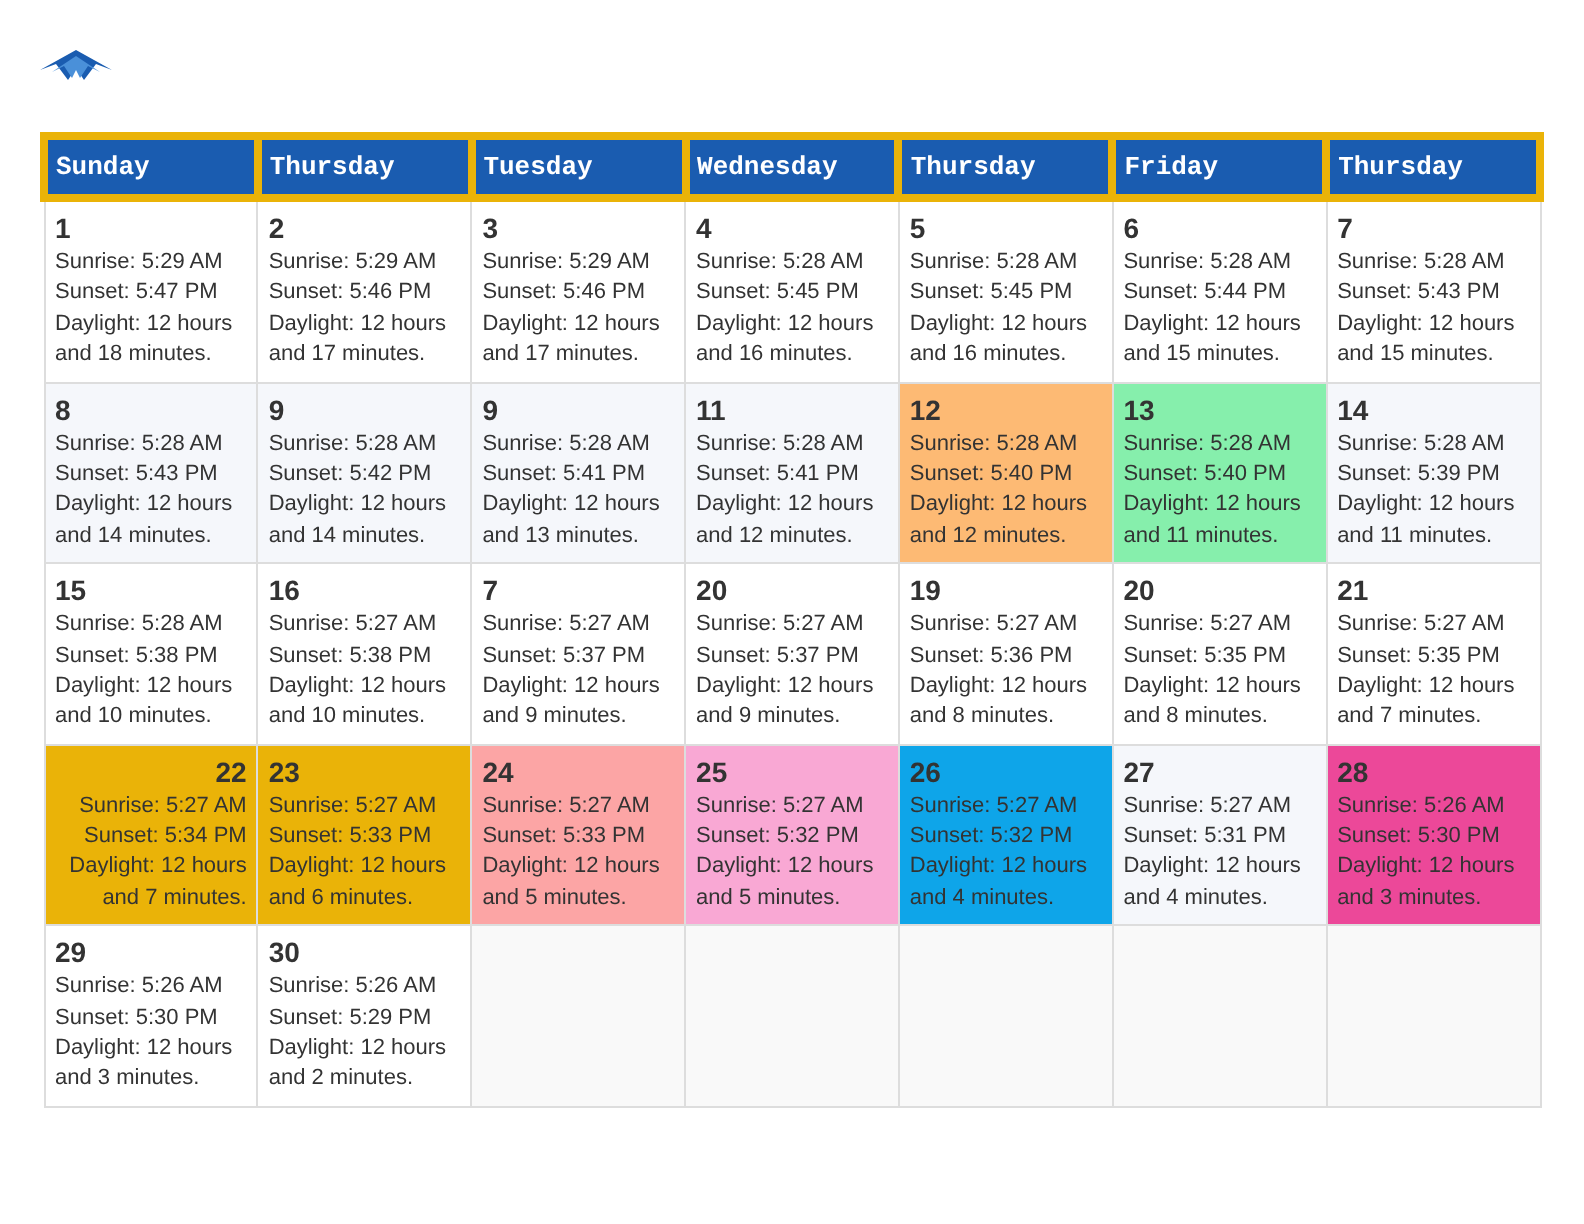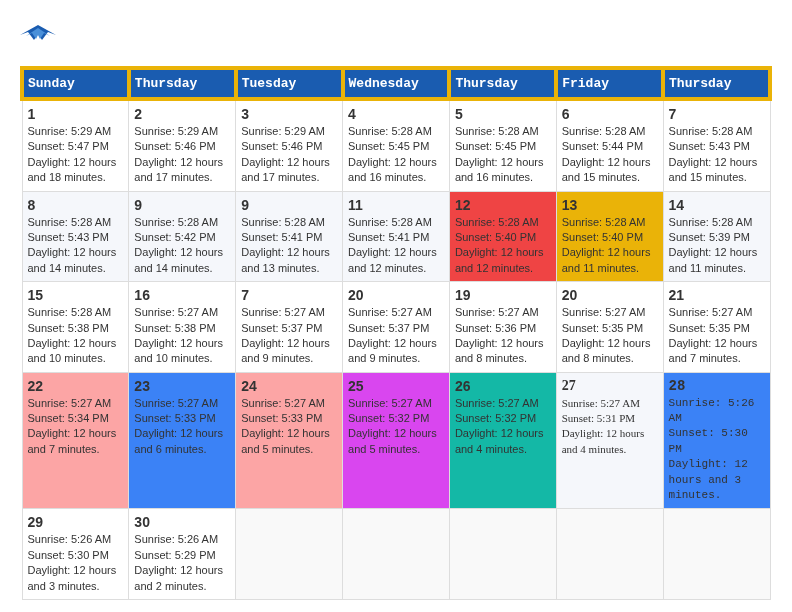--- a/index.html
+++ b/index.html
@@ -164,25 +164,25 @@
           <div class="day-info">Sunrise: 5:28 AM<br>Sunset: 5:42 PM<br>Daylight: 12 hours and 14 minutes.</div>
         </td>
         <td style="background: rgb(245, 247, 251);">
           <span class="day-num">9</span>
           <div class="day-info">Sunrise: 5:28 AM<br>Sunset: 5:41 PM<br>Daylight: 12 hours and 13 minutes.</div>
         </td>
         <td style="background: rgb(245, 247, 251);">
           <span class="day-num">11</span>
           <div class="day-info">Sunrise: 5:28 AM<br>Sunset: 5:41 PM<br>Daylight: 12 hours and 12 minutes.</div>
         </td>
-        <td style="background: #ef4444;">
+        <td style="background: #fdba74;">
           <span class="day-num">12</span>
           <div class="day-info">Sunrise: 5:28 AM<br>Sunset: 5:40 PM<br>Daylight: 12 hours and 12 minutes.</div>
         </td>
-        <td style="background: #eab308;">
+        <td style="background: #86efac;">
           <span class="day-num">13</span>
           <div class="day-info">Sunrise: 5:28 AM<br>Sunset: 5:40 PM<br>Daylight: 12 hours and 11 minutes.</div>
         </td>
         <td style="background: rgb(245, 247, 251);">
           <span class="day-num">14</span>
           <div class="day-info">Sunrise: 5:28 AM<br>Sunset: 5:39 PM<br>Daylight: 12 hours and 11 minutes.</div>
         </td>
       </tr>
       <tr>
         <td>
@@ -208,45 +208,45 @@
         <td>
           <span class="day-num">20</span>
           <div class="day-info">Sunrise: 5:27 AM<br>Sunset: 5:35 PM<br>Daylight: 12 hours and 8 minutes.</div>
         </td>
         <td>
           <span class="day-num">21</span>
           <div class="day-info">Sunrise: 5:27 AM<br>Sunset: 5:35 PM<br>Daylight: 12 hours and 7 minutes.</div>
         </td>
       </tr>
       <tr>
-        <td style="background: #fca5a5;">
+        <td style="background: #eab308; text-align: right;">
           <span class="day-num">22</span>
           <div class="day-info">Sunrise: 5:27 AM<br>Sunset: 5:34 PM<br>Daylight: 12 hours and 7 minutes.</div>
         </td>
-        <td style="background: #3b82f6;">
+        <td style="background: #eab308;">
           <span class="day-num">23</span>
           <div class="day-info">Sunrise: 5:27 AM<br>Sunset: 5:33 PM<br>Daylight: 12 hours and 6 minutes.</div>
         </td>
         <td style="background: #fca5a5;">
           <span class="day-num">24</span>
           <div class="day-info">Sunrise: 5:27 AM<br>Sunset: 5:33 PM<br>Daylight: 12 hours and 5 minutes.</div>
         </td>
-        <td style="background: #d946ef;">
+        <td style="background: #f9a8d4;">
           <span class="day-num">25</span>
           <div class="day-info">Sunrise: 5:27 AM<br>Sunset: 5:32 PM<br>Daylight: 12 hours and 5 minutes.</div>
         </td>
-        <td style="background: #14b8a6;">
+        <td style="background: #0ea5e9;">
           <span class="day-num">26</span>
           <div class="day-info">Sunrise: 5:27 AM<br>Sunset: 5:32 PM<br>Daylight: 12 hours and 4 minutes.</div>
         </td>
-        <td style="background: rgb(245, 247, 251); font-family: Liberation Serif, serif;">
+        <td style="background: rgb(245, 247, 251);">
           <span class="day-num">27</span>
           <div class="day-info">Sunrise: 5:27 AM<br>Sunset: 5:31 PM<br>Daylight: 12 hours and 4 minutes.</div>
         </td>
-        <td style="background: #3b82f6; font-family: Liberation Mono, monospace;">
+        <td style="background: #ec4899;">
           <span class="day-num">28</span>
           <div class="day-info">Sunrise: 5:26 AM<br>Sunset: 5:30 PM<br>Daylight: 12 hours and 3 minutes.</div>
         </td>
       </tr>
       <tr>
         <td>
           <span class="day-num">29</span>
           <div class="day-info">Sunrise: 5:26 AM<br>Sunset: 5:30 PM<br>Daylight: 12 hours and 3 minutes.</div>
         </td>
         <td>

